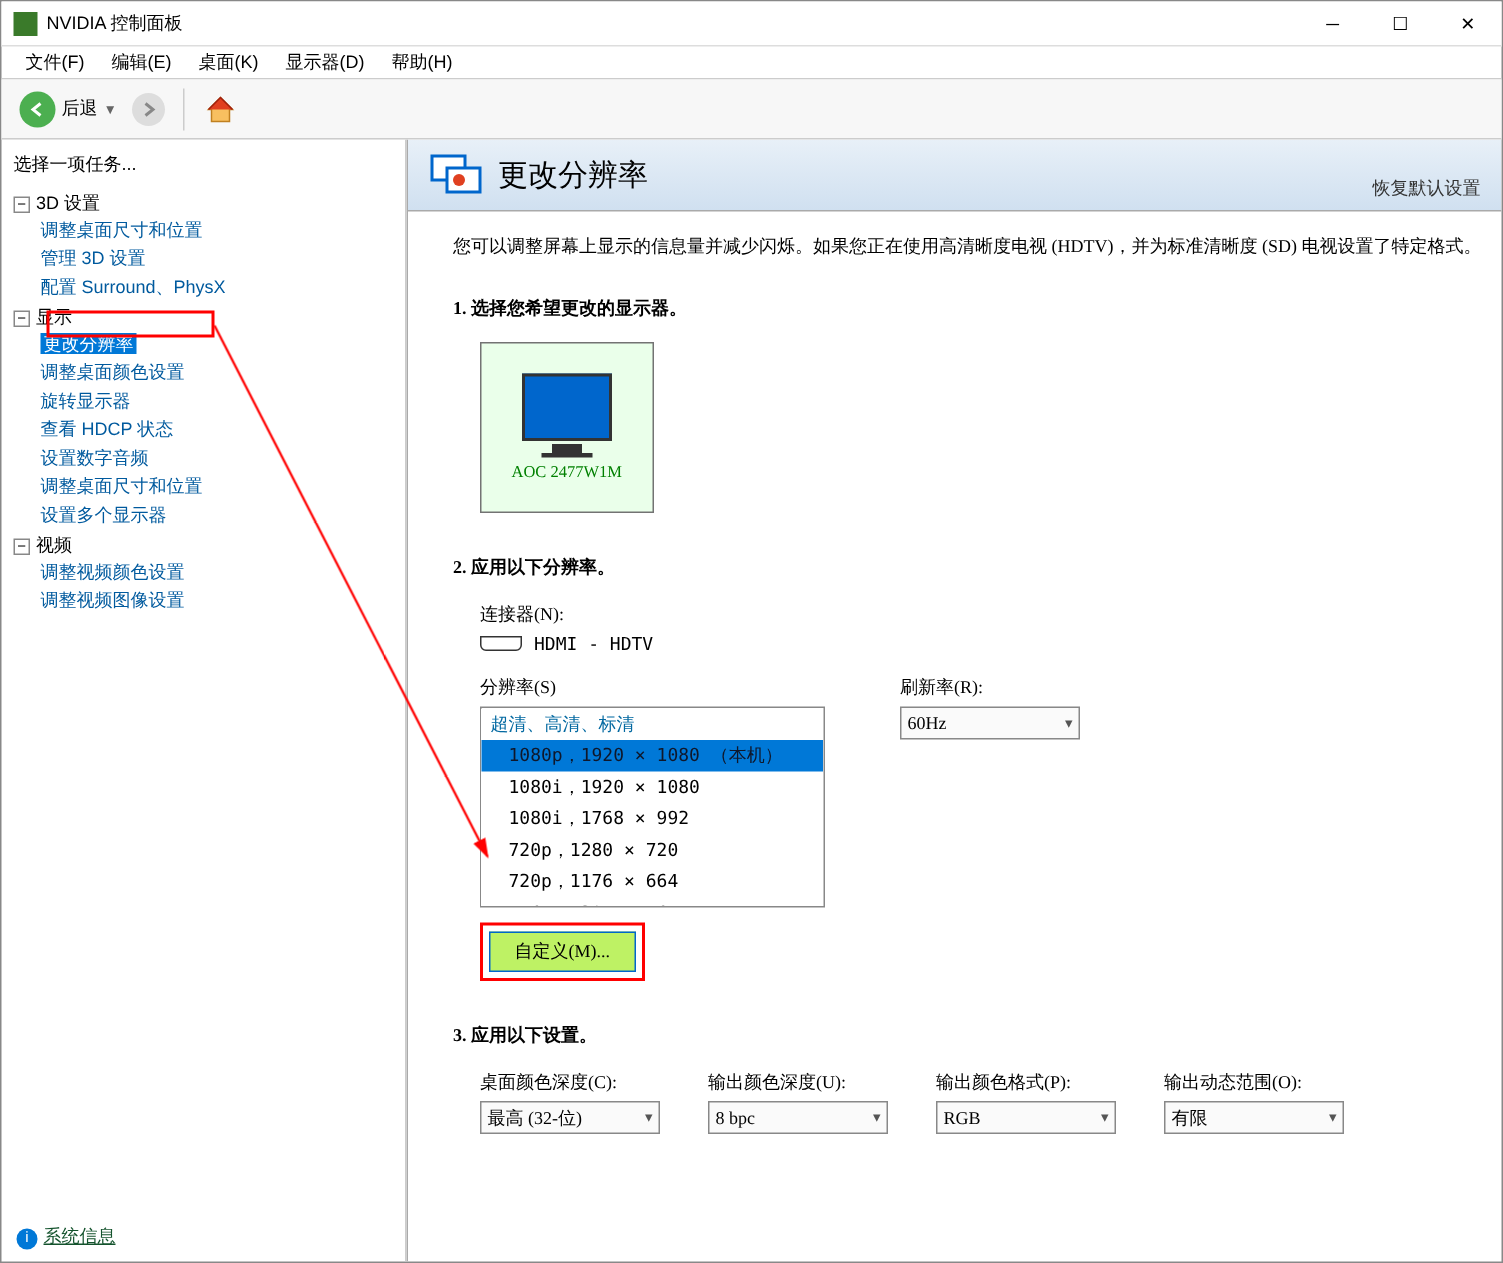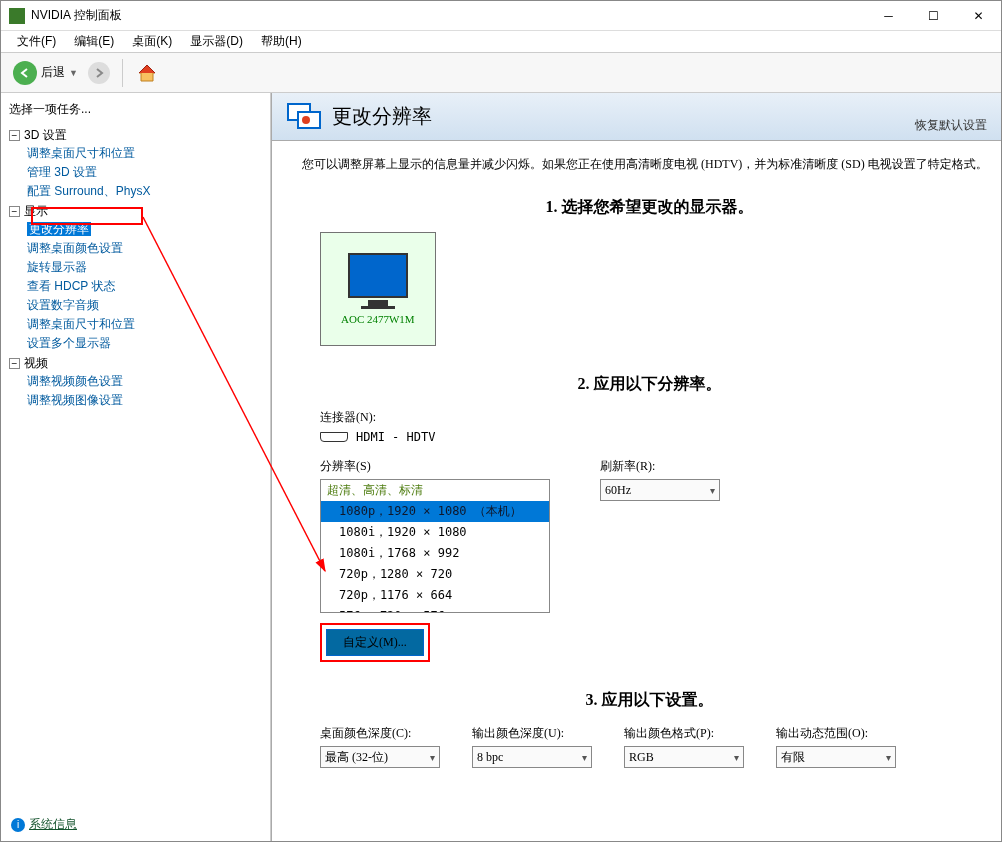--- a/index.html
+++ b/index.html
@@ -34,39 +34,39 @@
 .sysinfo a { color: #14532d; text-decoration: underline; cursor: pointer; }
 .sysinfo-icon { display: inline-block; width: 14px; height: 14px; border-radius: 50%; background: #0078d7; color: #fff; text-align: center; line-height: 14px; font-size: 10px; margin-right: 4px; }
 .right-pane { flex: 1; display: flex; flex-direction: column; overflow: hidden; border-left: 1px solid #aaa; }
 .page-header { height: 48px; background: linear-gradient(#e8f0f8, #d0e0f0); display: flex; align-items: center; padding-left: 14px; border-bottom: 1px solid #aaa; position: relative; }
 .page-header-icon { width: 36px; height: 30px; margin-right: 10px; position: relative; }
 .page-title { font-size: 20px; font-family: "SimSun", serif; }
 .restore-link { position: absolute; right: 14px; bottom: 6px; font-size: 12px; color: #333; cursor: pointer; }
 .page-body { flex: 1; overflow-y: auto; padding: 14px 4px 0 30px; font-family: "SimSun", serif; }
 .desc { font-size: 12px; margin-bottom: 24px; line-height: 1.5; }
 .section { margin-bottom: 28px; }
-.section-title { font-size: 16px; font-weight: bold; margin-bottom: 14px; text-align: center; }
+.section-title { font-size: 12px; font-weight: bold; margin-bottom: 14px; }
 .section-body { padding-left: 18px; }
 .monitor-box { border: 1px solid #737373; background: #eaffea; padding: 20px; display: inline-block; text-align: center; }
 .monitor-screen { width: 60px; height: 45px; background: #0066cc; border: 2px solid #333; margin: 0 auto 2px; position:relative; }
 .monitor-stand { width: 20px; height: 6px; background: #333; margin: 0 auto; }
 .monitor-base { width: 34px; height: 3px; background: #333; margin: 0 auto; }
 .monitor-label { color: #008000; font-size: 11px; margin-top: 4px; }
 .field-label { font-size: 12px; margin-bottom: 4px; }
 .connector-row { display: flex; align-items: center; gap: 8px; margin-bottom: 14px; }
 .hdmi-icon { width: 28px; height: 10px; border: 1.5px solid #333; border-radius: 0 0 4px 4px; }
 .res-refresh-row { display: flex; gap: 50px; align-items: flex-start; margin-bottom: 10px; }
 .listbox { width: 230px; height: 134px; border: 1px solid #888; background: #fff; overflow-y: scroll; font-size: 12px; font-family: "SimSun", monospace; }
-.list-group { padding: 2px 6px; color: #4d7c0f; }
+.list-group { padding: 2px 6px; color: #0369a1; }
 .list-item { padding: 2px 6px 2px 18px; cursor: pointer; white-space: nowrap; }
 .list-item.sel { background: #0078d7; color: #0f172a; }
 .dropdown { width: 120px; height: 22px; border: 1px solid #888; background: #fafafa; padding: 2px 4px; font-size: 12px; display: flex; align-items: center; justify-content: space-between; cursor: pointer; text-align: center; }
 .dropdown.wide { width: 120px; }
 .dd-arrow { font-size: 10px; color: #555; }
-.custom-btn { border: 1px solid #0066cc; background: #0369a1; padding: 4px 16px; cursor: pointer; font-size: 12px; font-family: inherit; }
+.custom-btn { border: 1px solid #0066cc; background: #bef264; padding: 4px 16px; cursor: pointer; font-size: 12px; font-family: inherit; }
 .settings-grid { display: flex; flex-wrap: wrap; gap: 40px 32px; }
 .setting-item { }
 .arrow-svg { position: absolute; pointer-events: none; z-index: 10; }
 </style>
 </head>
 <body>
 
 <div class="window">
 
   <div class="titlebar">

